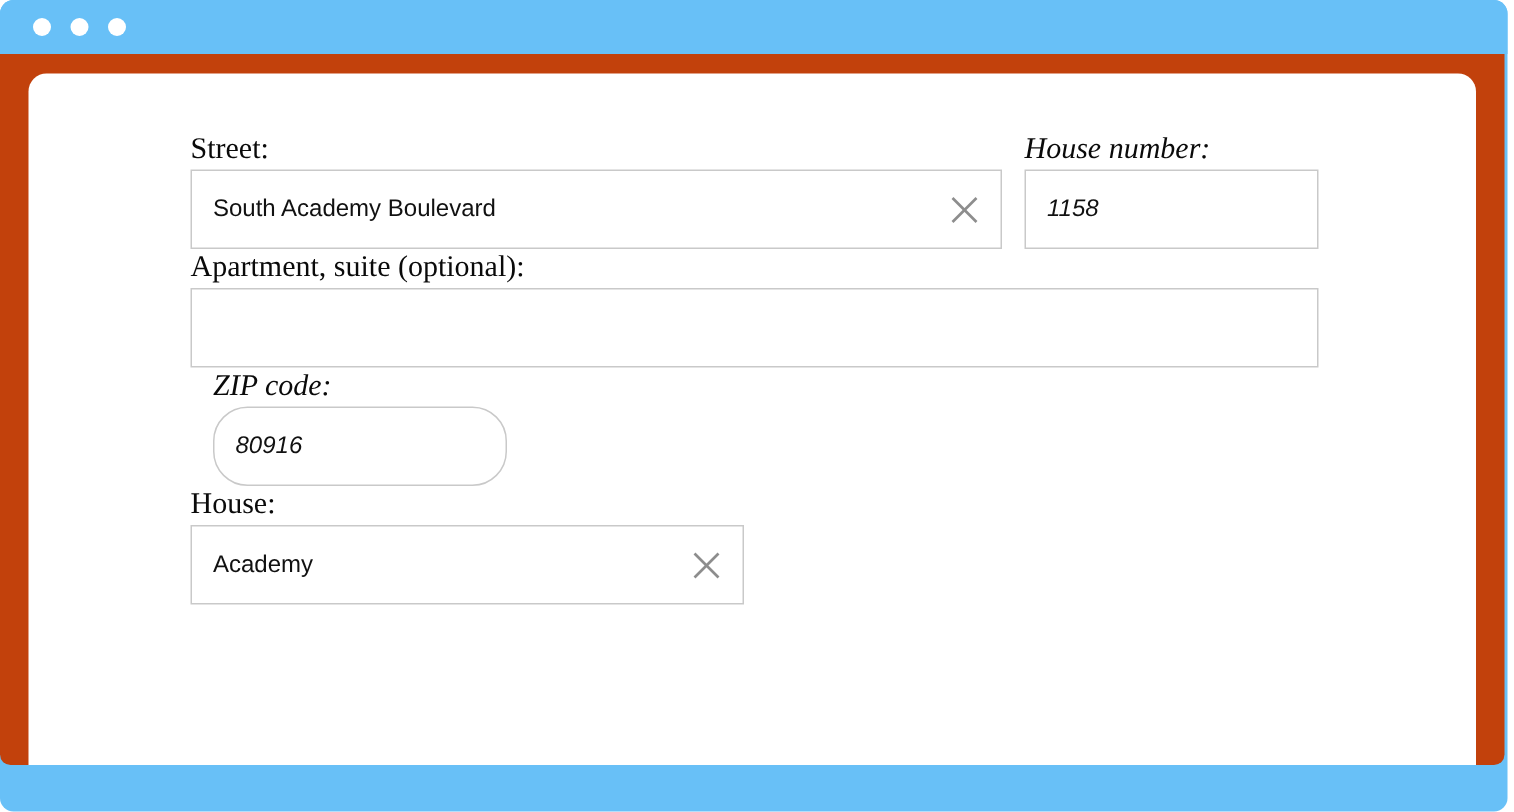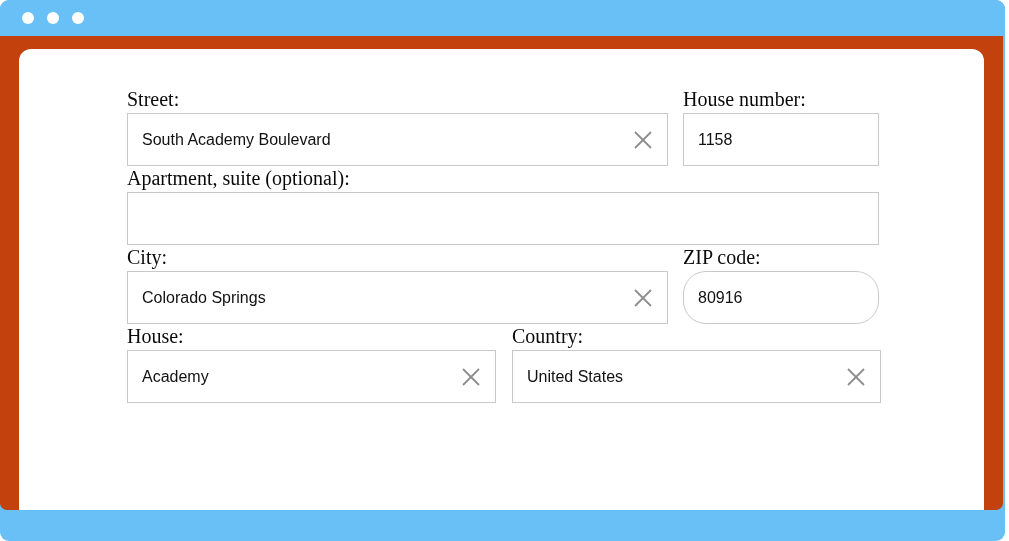--- a/index.html
+++ b/index.html
@@ -141,21 +141,21 @@
 
   
   .w-street   { width: 541px; }
   .w-house    { width: 196px; }
   .w-apt      { width: 752px; }
   .w-city     { width: 541px; }
   .w-zip      { width: 196px; border-radius: 23px; }
   .w-state    { width: 369px; }
   .w-country  { width: 369px; }
 
-  .gap-15 { margin-left: 15px; }
+  .gap-15 { margin-left: 15px; font-style: italic; }
   .gap-16 { margin-left: 16px; }
 </style>
 </head>
 <body>
 
 <div class="window">
   <div class="window-frame"></div>
 
   <div class="titlebar">
     <div class="dots">
@@ -195,32 +195,20 @@
         <div class="row">
           <div class="field">
             <span class="field-label">Apartment, suite (optional):</span>
             <div class="input-box w-apt">
               <span class="input-value"></span>
             </div>
           </div>
         </div>
 
         <div class="row">
-          <div class="field">
-            <span class="field-label">City:</span>
-            <div class="input-box w-city">
-              <span class="input-value">Colorado Springs</span>
-              <span class="clear-icon">
-                <svg width="22" height="22" viewBox="0 0 22 22">
-                  <line x1="3" y1="3" x2="19" y2="19" stroke="#8d8d8d" stroke-width="1.8"></line>
-                  <line x1="19" y1="3" x2="3" y2="19" stroke="#8d8d8d" stroke-width="1.8"></line>
-                </svg>
-              </span>
-            </div>
-          </div>
 
           <div class="field gap-15">
             <span class="field-label">ZIP code:</span>
             <div class="input-box w-zip">
               <span class="input-value">80916</span>
             </div>
           </div>
         </div>
 
         <div class="row">
@@ -230,30 +218,18 @@
               <span class="input-value">Academy</span>
               <span class="clear-icon">
                 <svg width="22" height="22" viewBox="0 0 22 22">
                   <line x1="3" y1="3" x2="19" y2="19" stroke="#8d8d8d" stroke-width="1.8"></line>
                   <line x1="19" y1="3" x2="3" y2="19" stroke="#8d8d8d" stroke-width="1.8"></line>
                 </svg>
               </span>
             </div>
           </div>
 
-          <div class="field gap-16">
-            <span class="field-label">Country:</span>
-            <div class="input-box w-country">
-              <span class="input-value">United States</span>
-              <span class="clear-icon">
-                <svg width="22" height="22" viewBox="0 0 22 22">
-                  <line x1="3" y1="3" x2="19" y2="19" stroke="#8d8d8d" stroke-width="1.8"></line>
-                  <line x1="19" y1="3" x2="3" y2="19" stroke="#8d8d8d" stroke-width="1.8"></line>
-                </svg>
-              </span>
-            </div>
-          </div>
         </div>
 
       </div>
     </div>
   </div>
 </div>
 
 </body></html>

